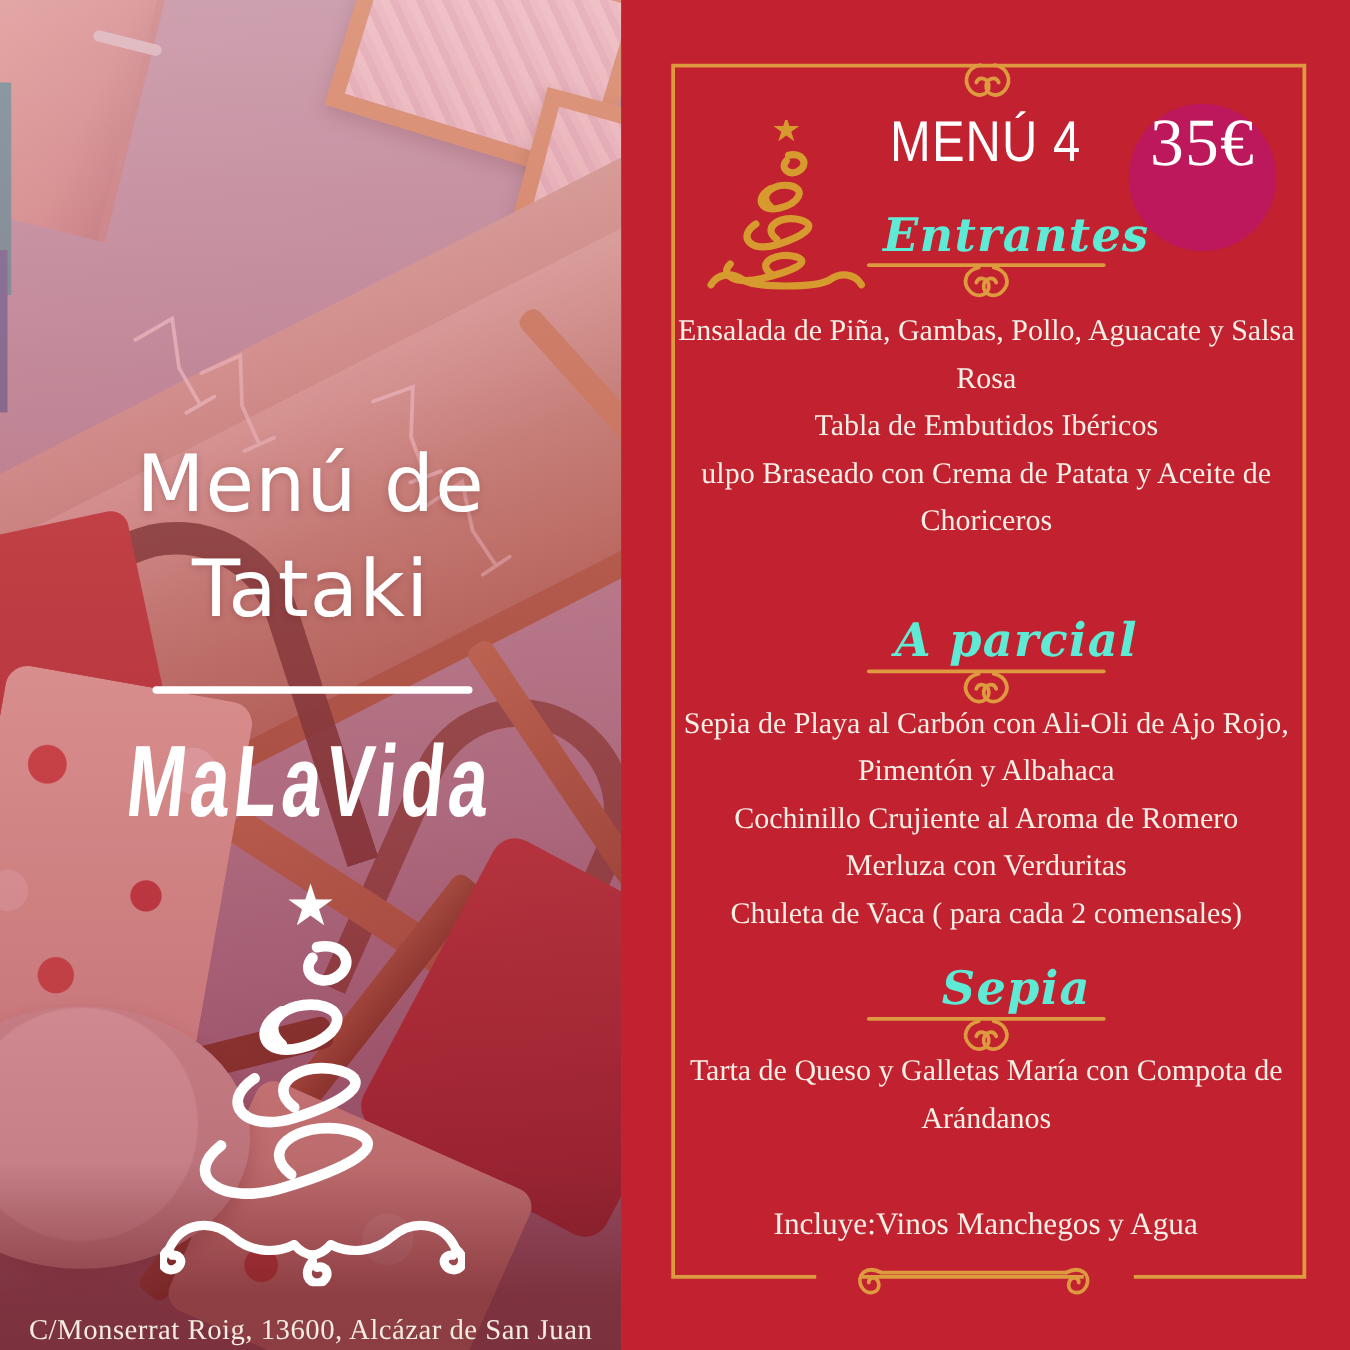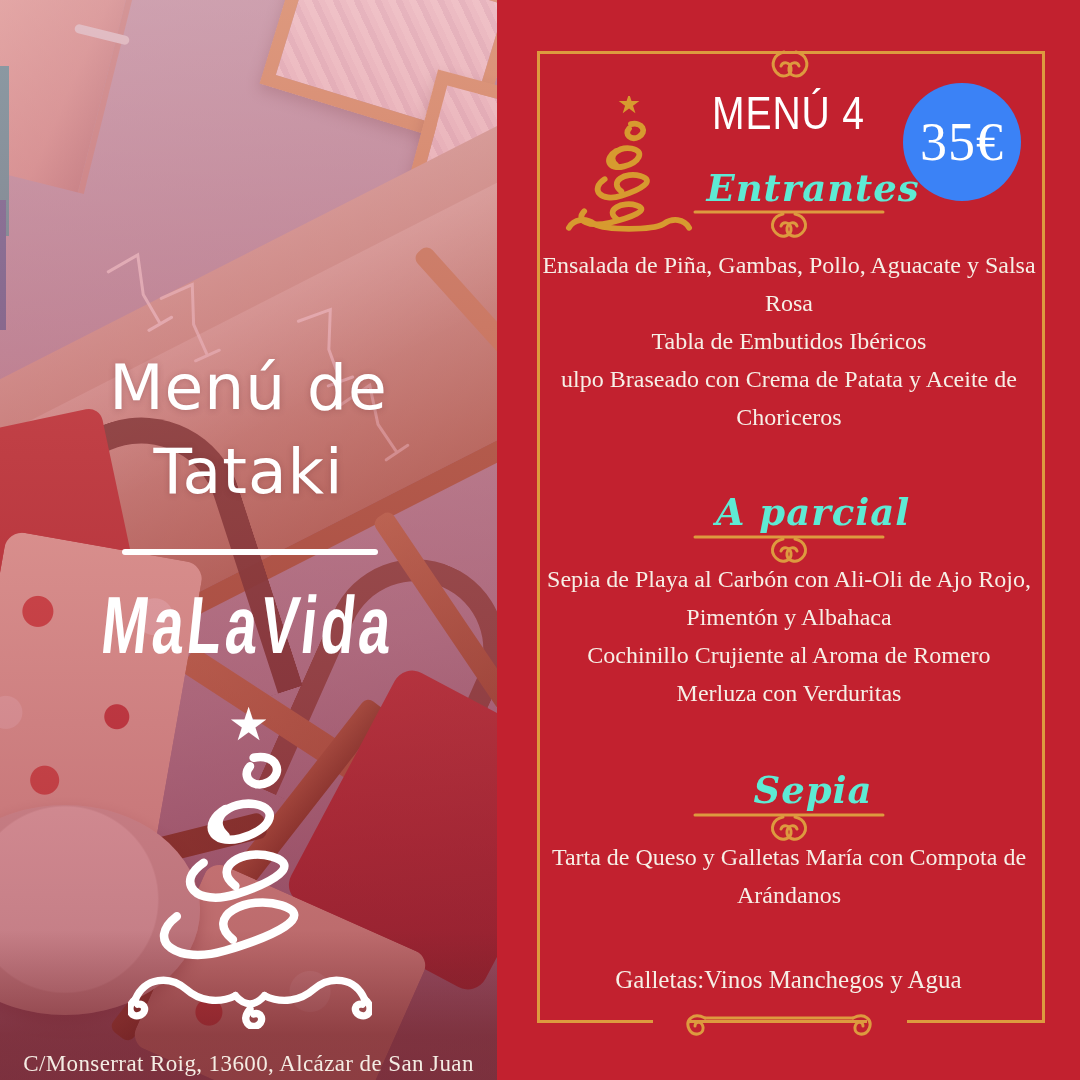--- a/index.html
+++ b/index.html
@@ -84,21 +84,21 @@
   .gap2 { left:370px; width:40px; }
   .orn { position:absolute; }
   .orn-top { left:247px; top:50px; width:92px; height:42px; }
   .orn-bottom { left:186px; top:1004px; width:192px; height:36px; }
 
   .menu-title { position:absolute; left:0; top:86px; width:583px; text-align:center; color:#ffffff;
     font-family:"Liberation Sans", sans-serif; font-size:46px; font-weight:500; letter-spacing:1px;
     transform:scaleX(.85); transform-origin:center; }
   .tree-icon { position:absolute; left:68px; top:96px; width:128px; height:104px; }
   .price-circle { position:absolute; left:406px; top:83px; width:118px; height:118px; border-radius:50%;
-    background:#3b82f6; display:flex; align-items:center; justify-content:center; }
+    background:#be185d; display:flex; justify-content:center; }
   .price-text { color:#ffffff; font-size:54px; font-family:"Liberation Serif", serif; letter-spacing:1px; }
 
   .script-heading { position:absolute; left:0; width:632px; text-align:center; color:#5eead4;
     font-family:"DejaVu Serif", serif; font-style:italic; font-weight:bold; font-size:37px; letter-spacing:1px; }
   .divider { position:absolute; left:196px; width:192px; height:32px; }
   .items { position:absolute; left:38px; width:508px; text-align:center; color:#f6efe6; font-size:24px; line-height:38px; }
   .includes { position:absolute; left:0; top:966px; width:583px; text-align:center; color:#f6efe6; font-size:25px; }
   .footnote { position:absolute; left:0; top:1038px; width:583px; text-align:center; color:#f3ebe2; font-size:23px; }
 
   .h-entrantes { top:166px; } .d-entrantes { top:208px; } .i-entrantes { top:246px; }
@@ -242,28 +242,29 @@
     <g class="gold" stroke-width="3">
       <path d="M2,4 H190"></path>
       <path d="M90,6 C80,8 76,18 83,25 C89,31 99,28 98,20 C97,14 90,13 88,18"></path>
       <path d="M102,6 C112,8 116,18 109,25 C103,31 93,28 94,20 C95,14 102,13 104,18"></path>
     </g>
   </svg>
   <div class="items i-elegir">
     <div class="item">Sepia de Playa al Carbón con Ali-Oli de Ajo Rojo, Pimentón y Albahaca</div>
     <div class="item">Cochinillo Crujiente al Aroma de Romero</div>
     <div class="item">Merluza con Verduritas</div>
+    <div class="item">Chuleta de Vaca ( para cada 2 comensales)</div>
   </div>
 
   <div class="script-heading h-postre">Sepia</div>
   <svg class="divider d-postre" viewBox="0 0 192 32">
     <g class="gold" stroke-width="3">
       <path d="M2,4 H190"></path>
       <path d="M90,6 C80,8 76,18 83,25 C89,31 99,28 98,20 C97,14 90,13 88,18"></path>
       <path d="M102,6 C112,8 116,18 109,25 C103,31 93,28 94,20 C95,14 102,13 104,18"></path>
     </g>
   </svg>
   <div class="items i-postre">
     <div class="item">Tarta de Queso y Galletas María con Compota de Arándanos</div>
   </div>
 
-  <div class="includes">Galletas:Vinos Manchegos y Agua</div>
+  <div class="includes">Incluye:Vinos Manchegos y Agua</div>
 </div>
 
 </body></html>

